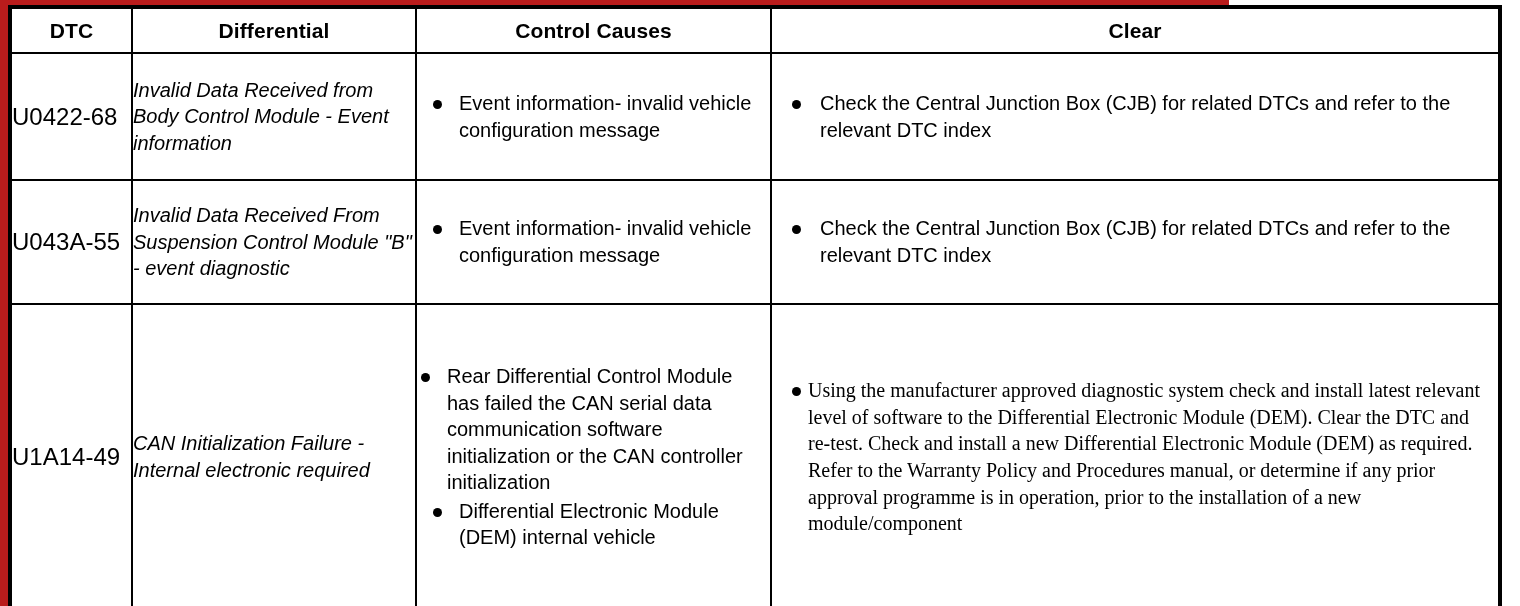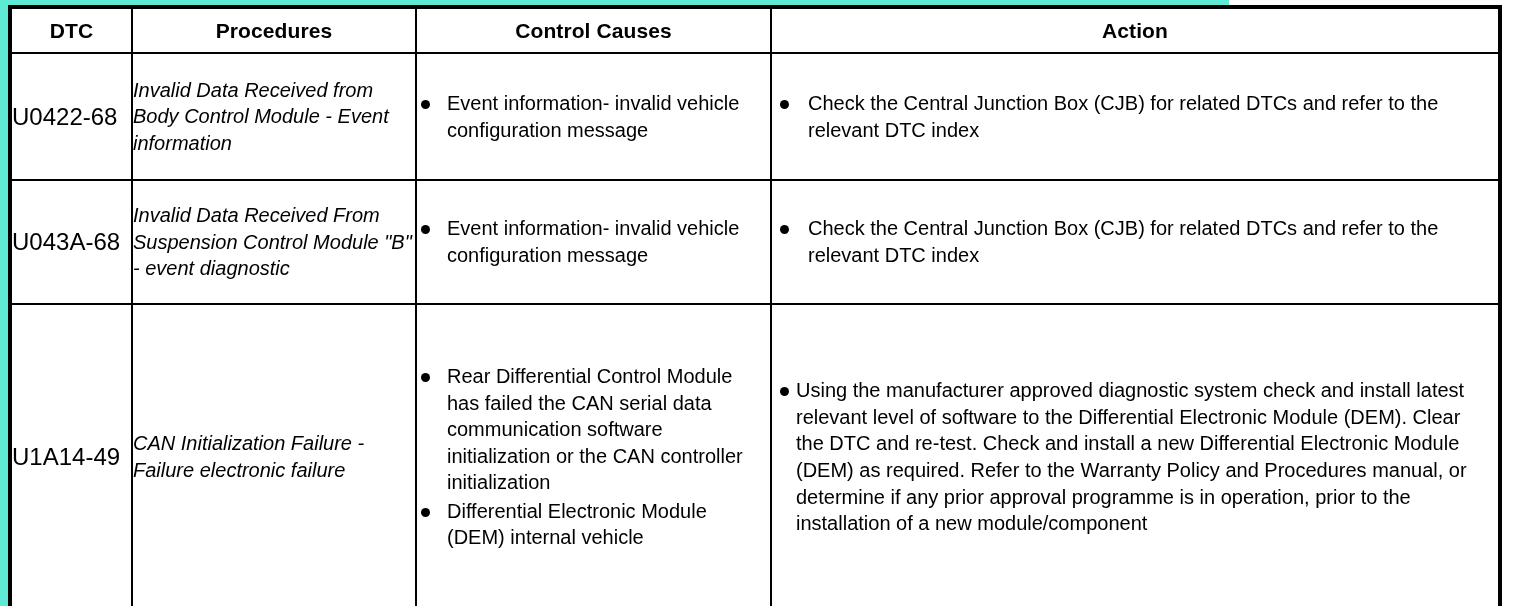--- a/index.html
+++ b/index.html
@@ -13,21 +13,21 @@
     height: 606px;
     font-family: "Liberation Sans", sans-serif;
     color: #000000;
     overflow: hidden;
   }
 
   .page {
     position: relative;
     width: 1229px;
     height: 606px;
-    background: #5eead4;
+    background: #b91c1c;
   }
 
   table.dtc-table {
     position: absolute;
     left: 8px;
     top: 5px;
     width: 1494px;
     border-collapse: collapse;
     table-layout: fixed;
     background: #ffffff;
@@ -106,21 +106,21 @@
     padding: 0;
   }
 
   ul.bullets > li {
     position: relative;
     padding-left: 30px;
     margin: 0 0 2px 0;
     line-height: 1.33;
   }
 
-  ul.bullets > li:last-child { margin-bottom: 0; }
+  ul.bullets > li:last-child { margin-bottom: 0; margin-left: 12px; }
 
   ul.bullets > li .bullet-dot {
     position: absolute;
     left: 4px;
     top: 0.50em;
     width: 9px;
     height: 9px;
     background: #000000;
     border-radius: 50%;
     display: block;
@@ -135,21 +135,21 @@
     display: block;
   }
 
   
   tr.row-1 td { height: 125px; }
   tr.row-2 td { height: 122px; }
   tr.row-3 td { height: 280px; }
 
   tr.row-3 td.cell-cause { padding-top: 12px; padding-bottom: 12px; }
   tr.row-3 td.cell-action { padding-right: 16px; }
-  tr.row-3 td.cell-action ul.bullets > li { padding-left: 24px; }
+  tr.row-3 td.cell-action ul.bullets > li { padding-left: 24px; font-family: Liberation Serif, serif; }
   tr.row-3 td.cell-action ul.bullets > li .bullet-dot { left: 8px; }
 
   tr.row-1 td.cell-action ul.bullets > li,
   tr.row-2 td.cell-action ul.bullets > li {
     padding-left: 36px;
   }
   tr.row-1 td.cell-action ul.bullets > li .bullet-dot,
   tr.row-2 td.cell-action ul.bullets > li .bullet-dot {
     left: 8px;
   }
@@ -163,23 +163,23 @@
     <colgroup>
       <col class="col-dtc">
       <col class="col-desc">
       <col class="col-cause">
       <col class="col-act">
     </colgroup>
 
     <thead>
       <tr>
         <th>DTC</th>
-        <th>Procedures</th>
+        <th>Differential</th>
         <th>Control Causes</th>
-        <th>Action</th>
+        <th>Clear</th>
       </tr>
     </thead>
 
     <tbody>
 
       <tr class="row-1">
         <td class="cell-dtc">U0422-68</td>
 
         <td class="cell-desc">
           <span class="desc-text">Invalid Data Received from Body Control Module - Event information</span>
@@ -198,21 +198,21 @@
           <ul class="bullets">
             <li>
               <span class="bullet-dot"></span>
               <span class="action-text">Check the Central Junction Box (CJB) for related DTCs and refer to the relevant DTC index</span>
             </li>
           </ul>
         </td>
       </tr>
 
       <tr class="row-2">
-        <td class="cell-dtc">U043A-68</td>
+        <td class="cell-dtc">U043A-55</td>
 
         <td class="cell-desc">
           <span class="desc-text">Invalid Data Received From Suspension Control Module "B" - event diagnostic</span>
         </td>
 
         <td class="cell-cause">
           <ul class="bullets">
             <li>
               <span class="bullet-dot"></span>
               <span class="cause-text">Event information- invalid vehicle configuration message</span>
@@ -227,21 +227,21 @@
               <span class="action-text">Check the Central Junction Box (CJB) for related DTCs and refer to the relevant DTC index</span>
             </li>
           </ul>
         </td>
       </tr>
 
       <tr class="row-3">
         <td class="cell-dtc">U1A14-49</td>
 
         <td class="cell-desc">
-          <span class="desc-text">CAN Initialization Failure - Failure electronic failure</span>
+          <span class="desc-text">CAN Initialization Failure - Internal electronic required</span>
         </td>
 
         <td class="cell-cause">
           <ul class="bullets">
             <li>
               <span class="bullet-dot"></span>
               <span class="cause-text">Rear Differential Control Module has failed the CAN serial data communication software initialization or the CAN controller initialization</span>
             </li>
             <li>
               <span class="bullet-dot"></span>

